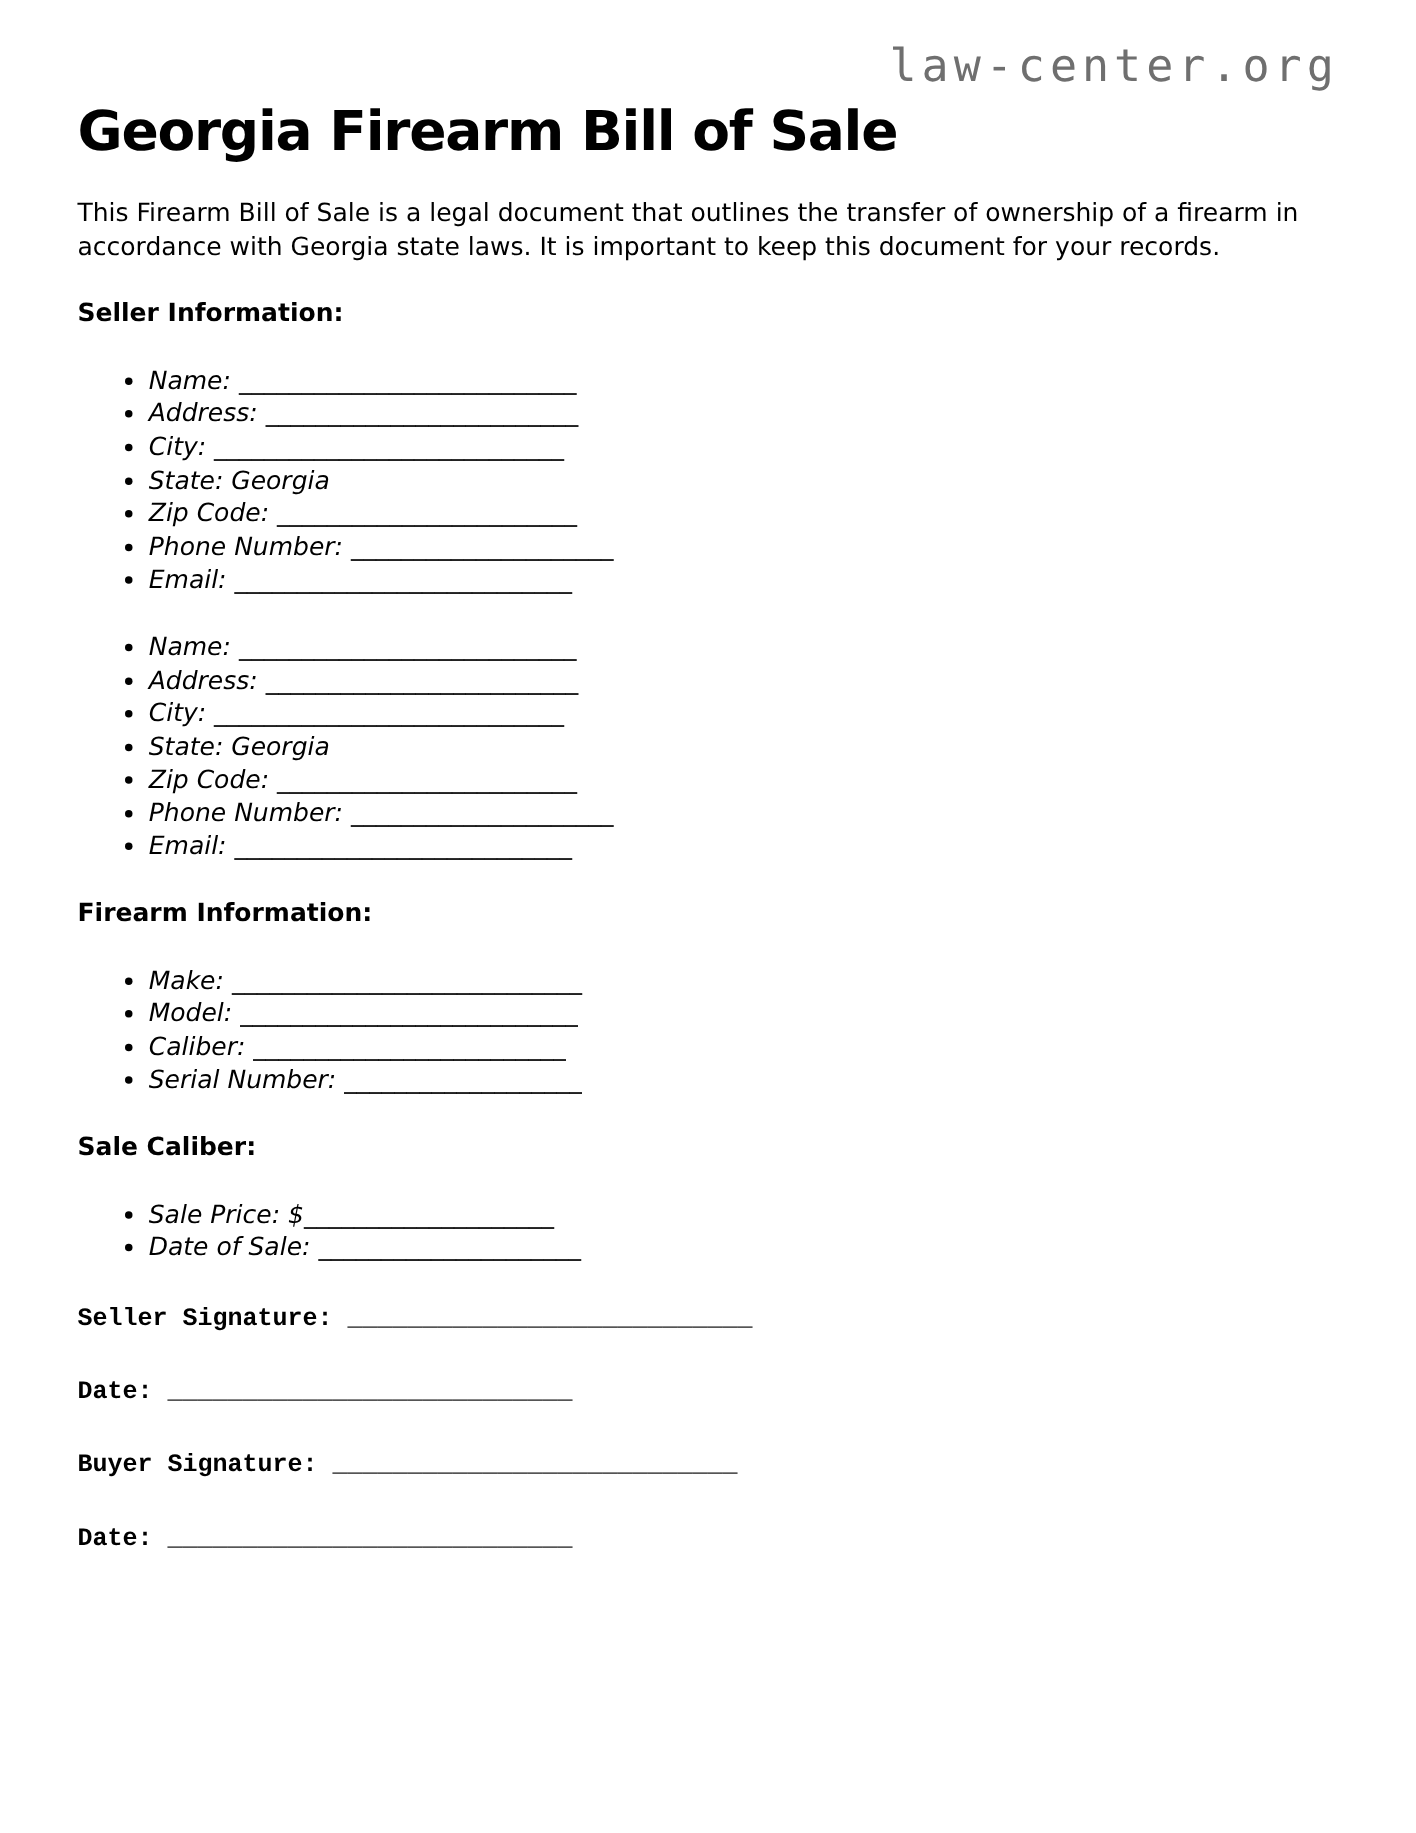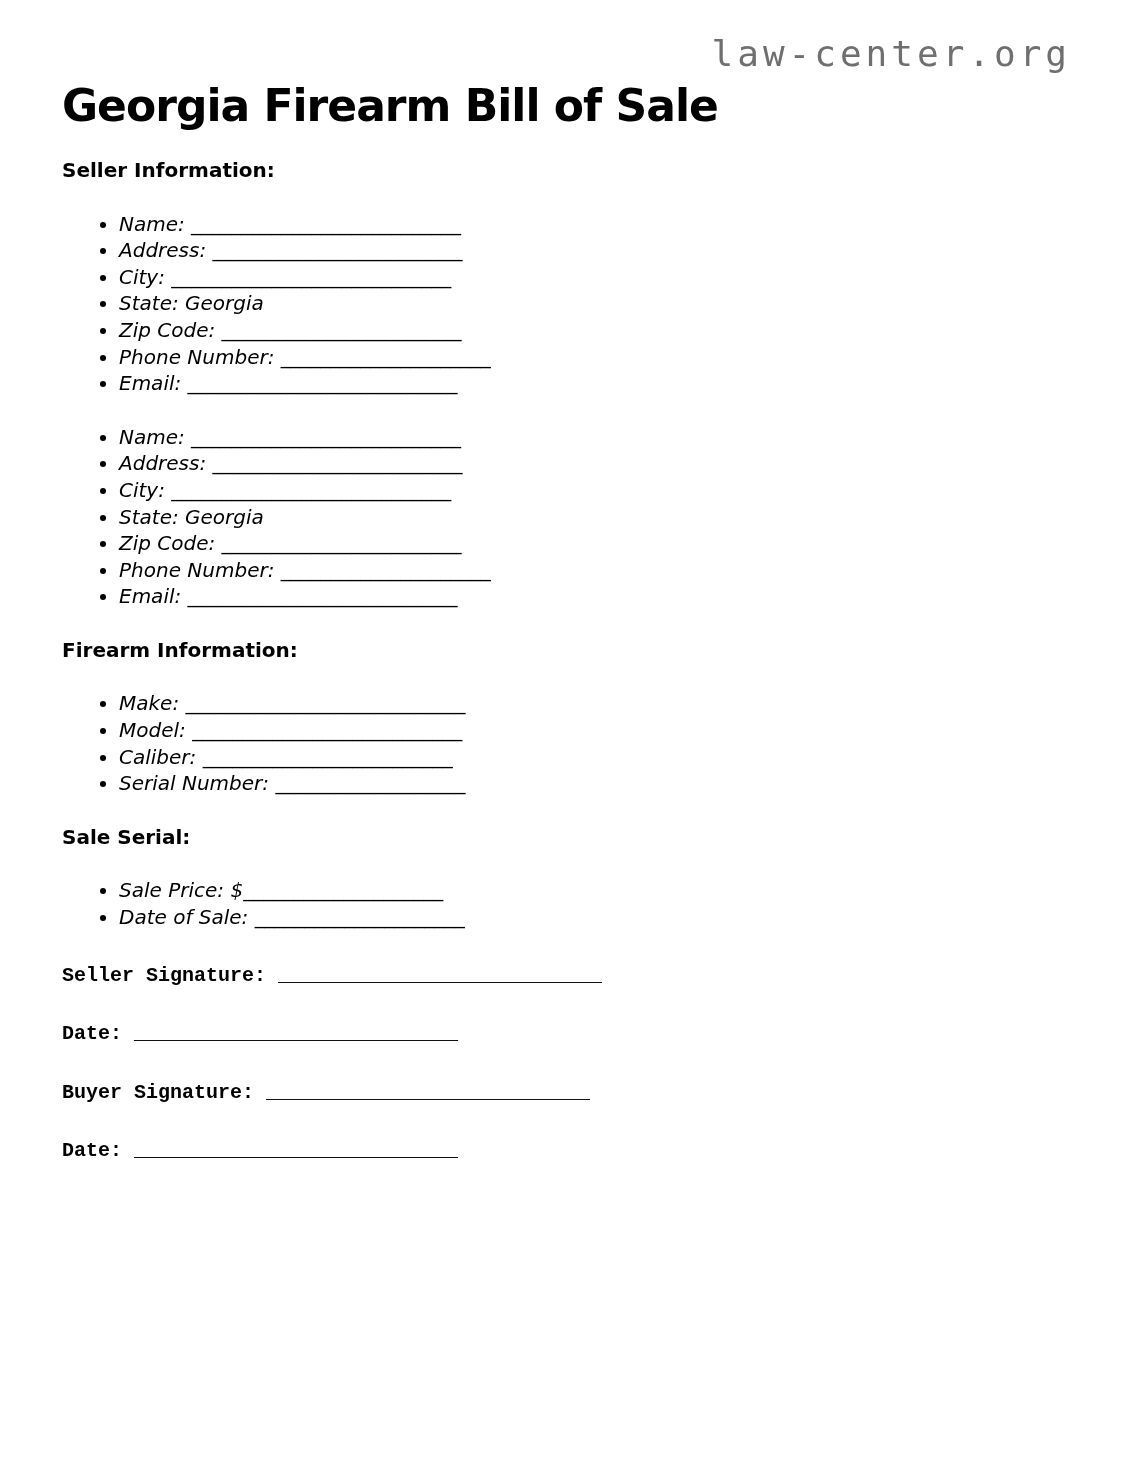--- a/index.html
+++ b/index.html
@@ -70,20 +70,21 @@
 </style>
 </head>
 <body>
 
 <div class="page">
 
   <div class="watermark">law-center.org</div>
 
   <h1 class="doc-title">Georgia Firearm Bill of Sale</h1>
 
+  <p>This Firearm Bill of Sale is a legal document that outlines the transfer of ownership of a firearm in accordance with Georgia state laws. It is important to keep this document for your records.</p>
 
   <h2 class="section-heading">Seller Information:</h2>
   <ul class="field-list">
     <li><span>Name: </span><span class="blank-line">___________________________</span></li>
     <li><span>Address: </span><span class="blank-line">_________________________</span></li>
     <li><span>City: </span><span class="blank-line">____________________________</span></li>
     <li><span>State: </span><span class="field-fill">Georgia</span></li>
     <li><span>Zip Code: </span><span class="blank-line">________________________</span></li>
     <li><span>Phone Number: </span><span class="blank-line">_____________________</span></li>
     <li><span>Email: </span><span class="blank-line">___________________________</span></li>
@@ -100,21 +101,21 @@
   </ul>
 
   <h2 class="section-heading">Firearm Information:</h2>
   <ul class="field-list">
     <li><span>Make: </span><span class="blank-line">____________________________</span></li>
     <li><span>Model: </span><span class="blank-line">___________________________</span></li>
     <li><span>Caliber: </span><span class="blank-line">_________________________</span></li>
     <li><span>Serial Number: </span><span class="blank-line">___________________</span></li>
   </ul>
 
-  <h2 class="section-heading">Sale Serial:</h2>
+  <h2 class="section-heading">Sale Caliber:</h2>
   <ul class="field-list">
     <li><span>Sale Price: $</span><span class="blank-line">____________________</span></li>
     <li><span>Date of Sale: </span><span class="blank-line">_____________________</span></li>
   </ul>
 
 
   <div class="sig-block">
     <p><strong>Seller Signature: </strong><span class="blank-line">___________________________</span></p>
     <p><strong>Date: </strong><span class="blank-line">___________________________</span></p>
     <p><strong>Buyer Signature: </strong><span class="blank-line">___________________________</span></p>

